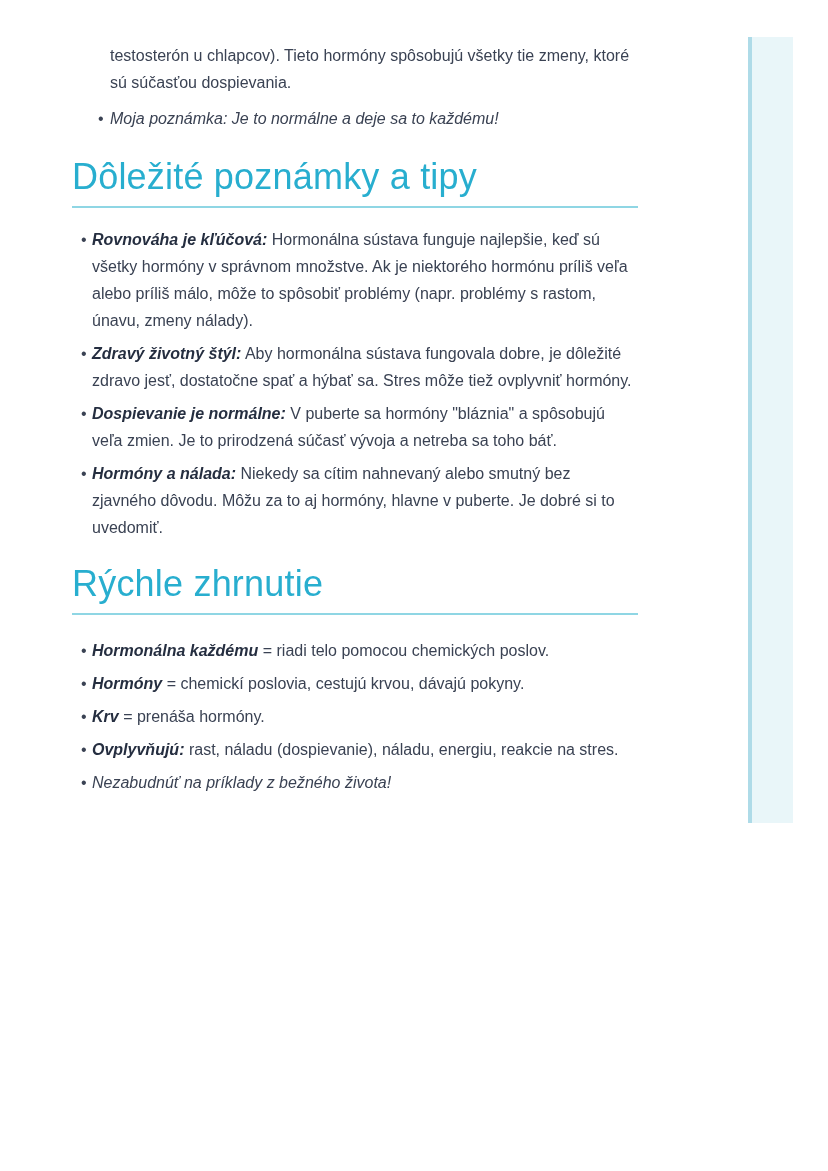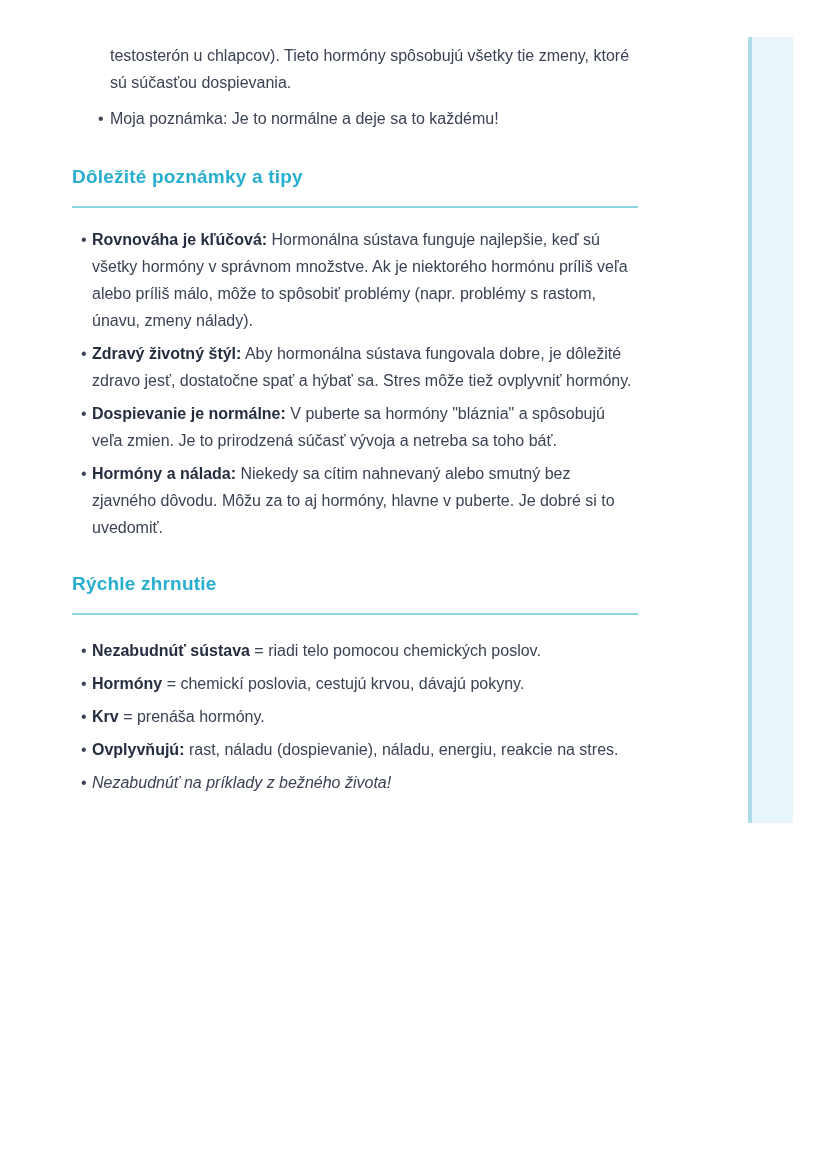--- a/index.html
+++ b/index.html
@@ -42,47 +42,48 @@
     line-height:27px;
   }
   .intro-paragraph{
     margin-left:38px;
     margin-bottom:9px;
   }
   ul{list-style:none;}
   li{position:relative;margin-bottom:6px;}
   .note-list li{
     padding-left:38px;
+    font-style:italic;
   }
   .note-list li::before{
     content:"•";
     position:absolute;
     left:26px;
     font-style:normal;
   }
   .section-heading{
     color:var(--accent);
-    font-size:19px;
+    font-size:36px;
     line-height:34px;
-    font-weight:700;
+    font-weight:400;
     letter-spacing:0.2px;
     padding-bottom:12px;
     border-bottom:2px solid var(--underline);
   }
   .heading-notes{margin-top:28px;}
   .heading-summary{margin-top:26px;}
   .bullet-list{margin-top:18px;}
   .bullet-list li{padding-left:20px;}
   .bullet-list li::before{
     content:"•";
     position:absolute;
     left:9px;
     font-style:normal;
   }
-  .lead{font-weight:700;color:var(--bold-text);}
+  .lead{font-weight:700;color:var(--bold-text);font-style:italic;}
   .summary-intro{margin-top:25px;}
   .summary-list{margin-top:22px;}
   .italic-item{font-style:italic;}
   .footer-credit{
     position:absolute;
     top:1100px;
     right:53px;
     font-size:14px;
     color:var(--muted);
   }
@@ -117,21 +118,21 @@
       <li>
         <span class="lead">Hormóny a nálada:</span><span> Niekedy sa cítim nahnevaný alebo smutný bez zjavného dôvodu. Môžu za to aj hormóny, hlavne v puberte. Je dobré si to uvedomiť.</span>
       </li>
     </ul>
 
     <h2 class="section-heading heading-summary">Rýchle zhrnutie</h2>
 
 
     <ul class="bullet-list summary-list">
       <li>
-        <span class="lead">Nezabudnúť sústava</span><span> = riadi telo pomocou chemických poslov.</span>
+        <span class="lead">Hormonálna každému</span><span> = riadi telo pomocou chemických poslov.</span>
       </li>
       <li>
         <span class="lead">Hormóny</span><span> = chemickí poslovia, cestujú krvou, dávajú pokyny.</span>
       </li>
       <li>
         <span class="lead">Krv</span><span> = prenáša hormóny.</span>
       </li>
       <li>
         <span class="lead">Ovplyvňujú:</span><span> rast, náladu (dospievanie), náladu, energiu, reakcie na stres.</span>
       </li>

